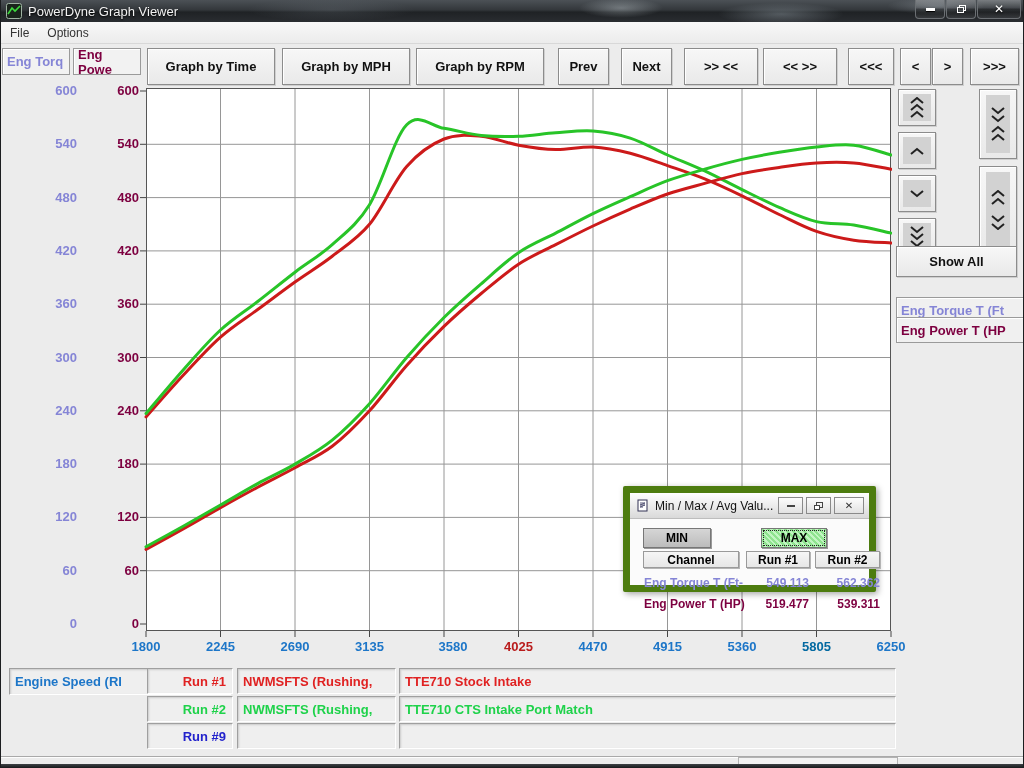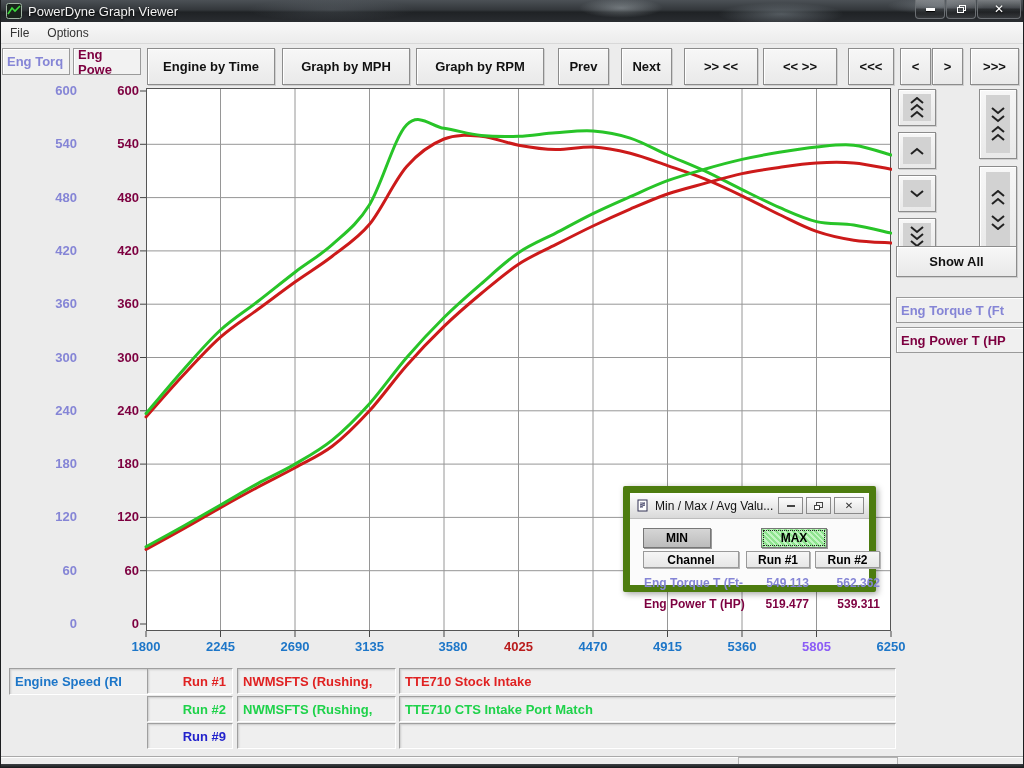--- a/index.html
+++ b/index.html
@@ -116,21 +116,21 @@
     <span class="menu-item">Options</span>
   </div>
 
   <div class="chanbox" style="left:1px;top:48px;width:68px;">
     <span style="color: rgb(133, 133, 214);">Eng Torq</span>
   </div>
   <div class="chanbox" style="left:72px;top:48px;width:68px;">
     <span style="color: rgb(125, 0, 64);">Eng Powe</span>
   </div>
 
-  <div class="btn" style="left:146px;top:48px;width:128px;height:37px;">Engine by Time</div>
+  <div class="btn" style="left:146px;top:48px;width:128px;height:37px;">Graph by Time</div>
   <div class="btn" style="left:281px;top:48px;width:128px;height:37px;">Graph by MPH</div>
   <div class="btn" style="left:415px;top:48px;width:128px;height:37px;">Graph by RPM</div>
   <div class="btn" style="left:557px;top:48px;width:51px;height:37px;">Prev</div>
   <div class="btn" style="left:620px;top:48px;width:51px;height:37px;">Next</div>
   <div class="btn" style="left:683px;top:48px;width:74px;height:37px;">&gt;&gt; &lt;&lt;</div>
   <div class="btn" style="left:762px;top:48px;width:74px;height:37px;">&lt;&lt; &gt;&gt;</div>
   <div class="btn" style="left:847px;top:48px;width:46px;height:37px;">&lt;&lt;&lt;</div>
   <div class="btn" style="left:899px;top:48px;width:31px;height:37px;">&lt;</div>
   <div class="btn" style="left:931px;top:48px;width:31px;height:37px;">&gt;</div>
   <div class="btn" style="left:969px;top:48px;width:49px;height:37px;">&gt;&gt;&gt;</div>
@@ -215,21 +215,21 @@
   <div id="xlabels">
       <div class="xlab" style="left: 113px; top: 639px; color: rgb(29, 118, 200);">1800</div>
       <div class="xlab" style="left: 187.5px; top: 639px; color: rgb(29, 118, 200);">2245</div>
       <div class="xlab" style="left: 262px; top: 639px; color: rgb(29, 118, 200);">2690</div>
       <div class="xlab" style="left: 336.5px; top: 639px; color: rgb(29, 118, 200);">3135</div>
       <div class="xlab" style="left: 420px; top: 639px; color: rgb(29, 118, 200);">3580</div>
       <div class="xlab" style="left: 485.5px; top: 639px; color: #b91c1c;">4025</div>
       <div class="xlab" style="left: 560px; top: 639px; color: rgb(29, 118, 200);">4470</div>
       <div class="xlab" style="left: 634.5px; top: 639px; color: rgb(29, 118, 200);">4915</div>
       <div class="xlab" style="left: 709px; top: 639px; color: rgb(29, 118, 200);">5360</div>
-      <div class="xlab" style="left: 783.5px; top: 639px; color: #8b5cf6;">5805</div>
+      <div class="xlab" style="left: 783.5px; top: 639px; color: #0369a1;">5805</div>
       <div class="xlab" style="left: 858px; top: 639px; color: rgb(29, 118, 200);">6250</div>
     </div>
 
   <div class="btn sq-btn" style="top:89px;">
     <span class="pad">
       <svg width="16" height="21" viewBox="0 0 16 21">
           <g fill="none" stroke="#222" stroke-width="2">
             <polyline points="2,6 8,1 14,6"></polyline>
             <polyline points="2,13 8,8 14,13"></polyline>
             <polyline points="2,20 8,15 14,20"></polyline>
@@ -284,21 +284,21 @@
             <polyline points="2,34 8,39 14,34"></polyline>
           </g>
         </svg>
     </span>
   </div>
   <div class="btn" style="left:895px;top:246px;width:121px;height:31px;">Show All</div>
 
   <div class="legend-box" style="top:297px;">
     <span style="color: rgb(133, 133, 214);">Eng Torque T (Ft</span>
   </div>
-  <div class="legend-box" style="top:327px;">
+  <div class="legend-box" style="top:317px;">
     <span style="color: rgb(125, 0, 64);">Eng Power T (HP</span>
   </div>
 
   <div class="sunken pad-l" style="left:8px;top:668px;width:222px;height:27px;">
     <span style="color: rgb(29, 118, 200);">Engine Speed (RI</span>
   </div>
 
   <div class="sunken align-r" style="left:146px;top:668px;width:86px;height:26px;">
     <span style="color: rgb(224, 34, 34);">Run #1</span>
   </div>

